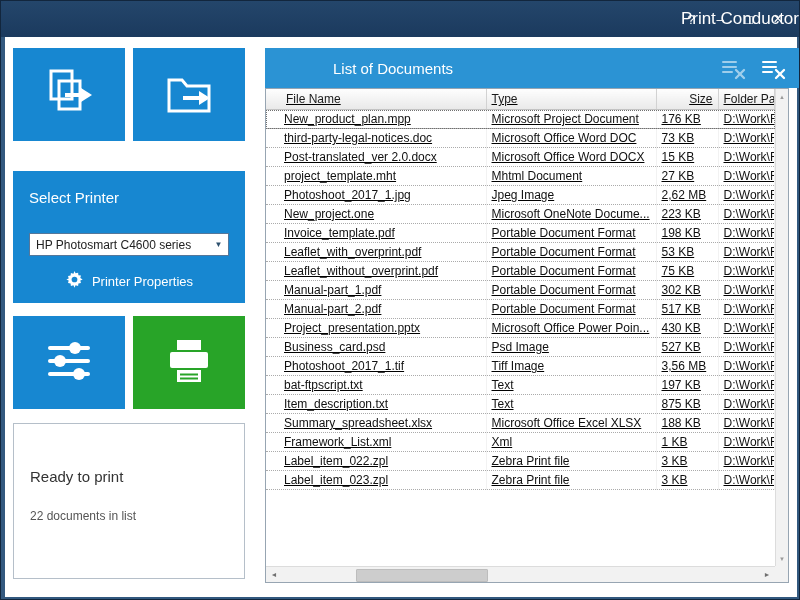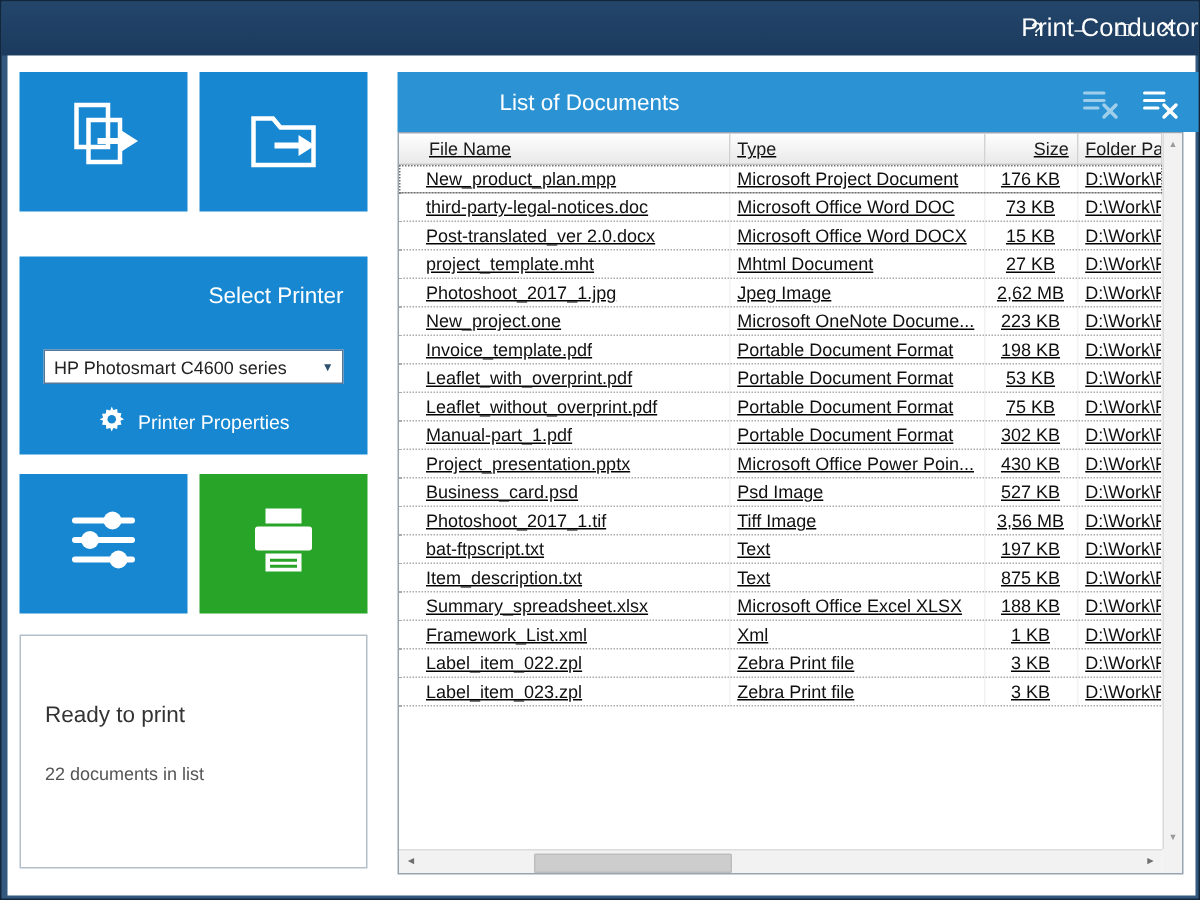--- a/index.html
+++ b/index.html
@@ -13,21 +13,21 @@
   .content{position:absolute;left:4px;top:36px;width:792px;height:560px;background:#fff;}
 
   .tile{position:absolute;display:flex;align-items:center;justify-content:center;cursor:pointer;}
   .tile.blue{background:#1787d1;}
   .tile.green{background:#28a428;}
   #tile-add-files{left:8px;top:11px;width:112px;height:93px;}
   #tile-add-folder{left:128px;top:11px;width:112px;height:93px;}
   #tile-settings{left:8px;top:279px;width:112px;height:93px;}
   #tile-print{left:128px;top:279px;width:112px;height:93px;}
 
-  .printer-panel{position:absolute;left:8px;top:134px;width:232px;height:132px;background:#1787d1;padding:16px;box-sizing:border-box;text-align:right;}
+  .printer-panel{position:absolute;left:8px;top:134px;width:232px;height:132px;background:#1787d1;padding:16px;box-sizing:border-box;}
   .printer-label{color:#fff;font-size:15px;margin-top:2px;}
   .combo{margin-top:27px;height:23px;background:#fff;border:1px solid #55779a;display:flex;align-items:center;font-size:12px;color:#222;cursor:pointer;position:relative;padding-left:6px;box-sizing:border-box;}
   .combo .arrow{position:absolute;right:2px;top:0;height:100%;width:15px;display:flex;align-items:center;justify-content:center;font-size:8px;color:#2d506e;}
   .printer-props{margin-top:14px;display:flex;align-items:center;justify-content:center;gap:8px;color:#fff;font-size:13px;cursor:pointer;}
 
   .status-panel{position:absolute;left:8px;top:386px;width:232px;height:156px;background:#fff;border:1px solid #b5bfc9;box-sizing:border-box;padding:16px;}
   .status-ready{margin-top:28px;font-size:15px;color:#333;}
   .status-count{margin-top:24px;font-size:12px;color:#555;}
 
   .list-header{position:absolute;left:260px;top:11px;width:572px;height:40px;background:#2b93d4;display:flex;align-items:center;padding-left:46px;}
@@ -37,21 +37,21 @@
   .tb-icon.dim{opacity:.55;}
 
   .table-outer{position:absolute;left:260px;top:51px;width:524px;height:495px;border:1px solid #97a5b2;box-sizing:border-box;background:#fff;}
   .table-zone{position:absolute;left:0;top:0;right:13px;bottom:16px;overflow:hidden;}
   table{border-collapse:collapse;table-layout:fixed;width:100%;text-decoration:underline;}
   th{background:linear-gradient(#fefefe,#e9e9e9);border-right:1px solid #d2d2d2;border-bottom:1px solid #c3c3c3;font-weight:normal;text-align:left;font-size:12px;color:#1a1a1a;height:20px;padding:0 5px;white-space:nowrap;overflow:hidden;}
   th.c-name{padding-left:20px;}
   th.c-size{text-align:right;margin-top:24px;}
   td{font-size:12px;color:#101010;height:18px;padding:0 5px;border-bottom:1px dotted #ababab;border-right:1px solid #f2f2f2;white-space:nowrap;overflow:hidden;}
   td.c-name{padding-left:18px;}
-  td.c-size{text-align:center;}
+  td.c-size{text-align:left;}
   tr.selected{outline:1px dotted #707070;outline-offset:-1px;}
 
   .vscroll{position:absolute;right:0;top:0;bottom:16px;width:13px;background:#f2f2f2;border-left:1px solid #dcdcdc;box-sizing:border-box;}
   .vscroll .sb-a{position:absolute;left:0;width:100%;height:13px;display:flex;align-items:center;justify-content:center;font-size:6px;color:#9a9a9a;}
   .vscroll .up{top:1px;}
   .vscroll .down{bottom:1px;}
   .hscroll{position:absolute;left:0;bottom:0;right:13px;height:16px;background:#f2f2f2;border-top:1px solid #dcdcdc;box-sizing:border-box;}
   .hscroll .sb-a{position:absolute;top:0;width:16px;height:100%;display:flex;align-items:center;justify-content:center;font-size:7px;color:#707070;cursor:pointer;}
   .hscroll .left{left:0;}
   .hscroll .right{right:0;}
@@ -281,20 +281,26 @@
     <td class="c-size">75 KB</td>
     <td class="c-folder">D:\Work\F</td>
   </tr>
               <tr>
     <td class="c-name">Manual-part_1.pdf</td>
     <td class="c-type">Portable Document Format</td>
     <td class="c-size">302 KB</td>
     <td class="c-folder">D:\Work\F</td>
   </tr>
               <tr>
+    <td class="c-name">Manual-part_2.pdf</td>
+    <td class="c-type">Portable Document Format</td>
+    <td class="c-size">517 KB</td>
+    <td class="c-folder">D:\Work\F</td>
+  </tr>
+              <tr>
     <td class="c-name">Project_presentation.pptx</td>
     <td class="c-type">Microsoft Office Power Poin...</td>
     <td class="c-size">430 KB</td>
     <td class="c-folder">D:\Work\F</td>
   </tr>
               <tr>
     <td class="c-name">Business_card.psd</td>
     <td class="c-type">Psd Image</td>
     <td class="c-size">527 KB</td>
     <td class="c-folder">D:\Work\F</td>

